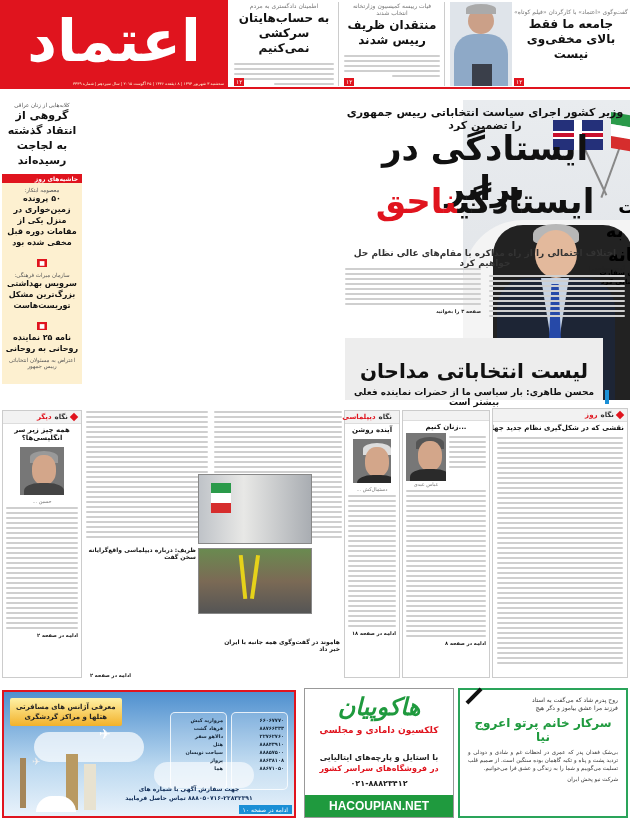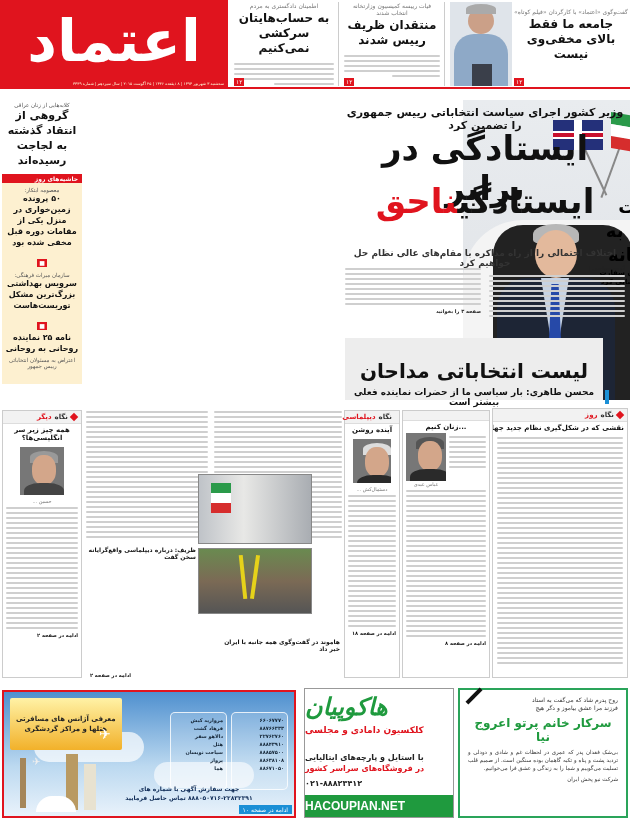--- a/index.html
+++ b/index.html
@@ -83,28 +83,28 @@
 .face .sh{position:absolute;left:4px;top:36px;width:40px;height:20px;border-radius:40% 40% 0 0;background:#2a2a2a}
 .face .hr{position:absolute;left:10px;top:4px;width:28px;height:12px;border-radius:50% 50% 0 0;background:#ddd}
 #embassy{position:absolute;left:112px;top:66px;width:114px;height:70px;background:linear-gradient(90deg,#bfc3c8,#e8e8e6 40%,#a9adb2);border:1px solid #888}
 #embassy .fl{position:absolute;left:12px;top:8px;width:20px;height:30px}
 #embassy .fl .g{height:33%;background:#2a9a4a}#embassy .fl .w{height:34%;background:#fff}#embassy .fl .r{height:33%;background:#d62d2d}
 #gate{position:absolute;left:112px;top:140px;width:114px;height:66px;background:linear-gradient(#6a8a50,#7b6a55 50%,#555 100%);border:1px solid #888}
 #gate .y1{position:absolute;left:42px;top:6px;width:4px;height:44px;background:#e6d21a;transform:rotate(-6deg)}
 #gate .y2{position:absolute;left:54px;top:6px;width:4px;height:44px;background:#e6d21a;transform:rotate(8deg)}
 
 #ad-travel{left:2px;top:690px;width:294px;height:128px;border:2px solid #e0141e;background:linear-gradient(#4f90cf,#bcd9f0 60%,#e9f2fb);overflow:hidden}
-#ad-travel .tag{position:absolute;left:6px;top:6px;background:linear-gradient(#fff2a6,#f2b12a);font-size:7px;font-weight:bold;padding:16px 6px;border-radius:2px;text-align:center;line-height:10px;color:#222}
+#ad-travel .tag{position:absolute;left:6px;top:6px;background:linear-gradient(#fff2a6,#f2b12a);font-size:7px;font-weight:bold;padding:4px 6px;border-radius:2px;text-align:center;line-height:10px;color:#222}
 #ad-travel .boxes{position:absolute;right:6px;top:20px;width:118px;height:78px;display:flex;gap:4px}
 #ad-travel .bx{flex:1;border:1px solid rgba(255,255,255,.8);border-radius:5px;background:rgba(255,255,255,.15);padding:3px;font-size:5px;color:#123;line-height:8px;font-weight:bold}
 #ad-travel .bx .row{display:block;white-space:nowrap}
 #ad-travel .contact{position:absolute;right:30px;bottom:14px;width:150px;text-align:center;font-size:6px;color:#0d2a55;font-weight:bold;line-height:9px}
 #ad-travel .pgref{position:absolute;right:2px;bottom:2px;background:#1a8fd6;color:#fff;font-size:6px;padding:1px 4px}
 #ad-travel .lm{position:absolute;bottom:0;background:#a58659}
-#ad-hacoupian{left:304px;top:688px;width:150px;height:130px;border:1px solid #999;background:#fff;text-align:left}
+#ad-hacoupian{left:304px;top:688px;width:150px;height:130px;border:1px solid #999;background:#fff;text-align:center}
 #ad-hacoupian .brand{font-size:24px;font-weight:900;color:#1f9a3e;line-height:36px;font-style:italic}
 #ad-hacoupian .l1{font-size:9px;font-weight:bold;color:#e0141e}
 #ad-hacoupian .l2{font-size:8px;font-weight:bold;color:#222;margin-top:18px}
 #ad-hacoupian .l3{font-size:8px;font-weight:bold;color:#e0141e;margin-top:2px}
 #ad-hacoupian .ph{font-size:8px;font-weight:bold;color:#222;margin-top:6px;direction:ltr}
 #ad-hacoupian .url{position:absolute;left:0;right:0;bottom:0;height:22px;background:#1f9a3e;color:#fff;font-family:"Liberation Sans",sans-serif;font-weight:bold;font-size:12px;line-height:22px;direction:ltr}
 #ad-obit{left:458px;top:688px;width:170px;height:130px;border:2px solid #2aa45a;background:#fff;padding:6px 8px}
 #ad-obit .poem{font-size:6px;color:#333;line-height:8px}
 #ad-obit .name{font-size:12px;font-weight:bold;color:#1f9a3e;text-align:center;margin:4px 0}
 #ad-obit .msg{font-size:5.5px;color:#333;line-height:8px;text-align:justify}

